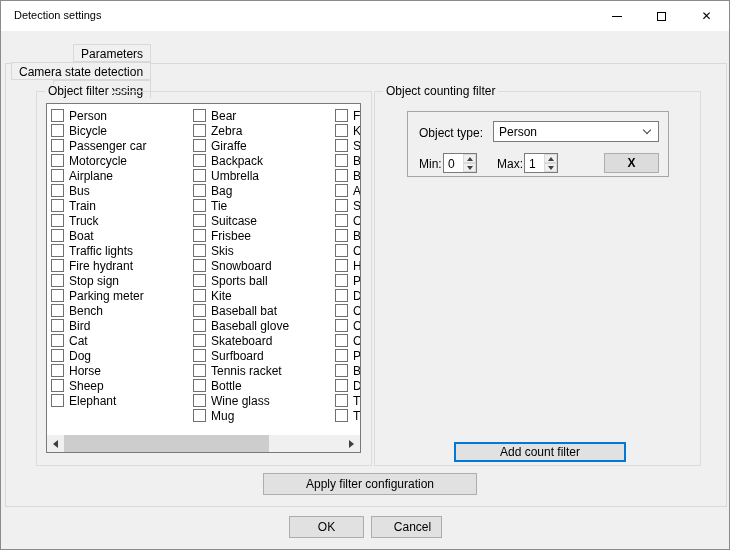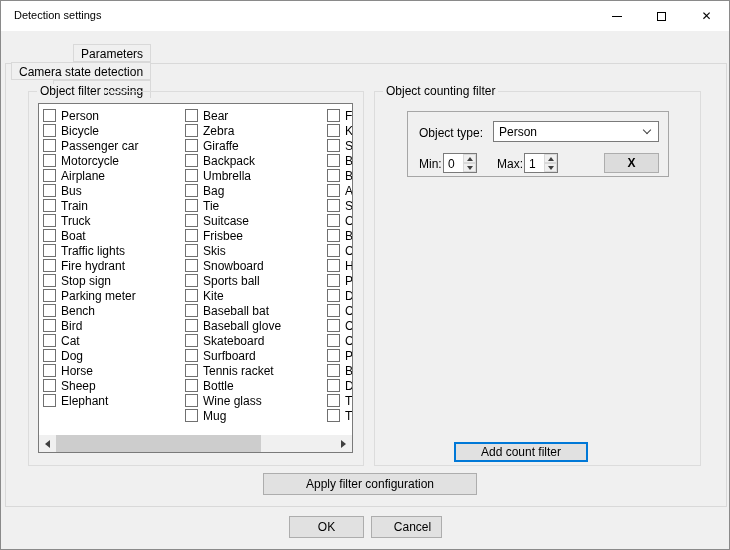--- a/index.html
+++ b/index.html
@@ -16,21 +16,21 @@
   .ic-close::before { content: "✕"; font-size: 12px; line-height: 1; }
 
   
   #tabs { position: absolute; left: 10px; top: 43px; height: 20px; display: flex; align-items: flex-end; z-index: 3; flex-direction: column; }
   .tab { height: 18px; padding: 2px 7px 0; border: 1px solid #d9d9d9; background: #f0f0f0; margin-right: -1px; white-space: nowrap; }
   .tab.active { height: 20px; padding-top: 3px; border-bottom: none; background: #f0f0f0; position: relative; z-index: 4; }
   #tabpage { position: absolute; left: 4px; top: 62px; width: 722px; height: 444px; border: 1px solid #d9d9d9; background: #f0f0f0; }
 
   
   .groupbox { position: absolute; border: 1px solid #dcdcdc; z-index: 5; }
-  #group-filter { left: 27px; top: 90px; width: 336px; height: 375px; padding-left: 24px; }
+  #group-filter { left: 35px; top: 90px; width: 336px; height: 375px; padding-left: 24px; }
   #group-count  { left: 373px; top: 90px; width: 327px; height: 375px; }
   .group-label { position: absolute; left: 8px; top: -8px; background: #f0f0f0; padding: 0 3px; line-height: 14px; white-space: nowrap; }
 
   
   #listbox { position: absolute; left: 9px; top: 11px; width: 315px; height: 350px; background: #fff; border: 1px solid #7a7a7a; overflow: hidden; }
   .cb-col { position: absolute; top: 4px; width: 142px; }
   #col1 { left: 4px; } #col2 { left: 146px; } #col3 { left: 288px; }
   .cb-row { height: 15px; display: flex; align-items: center; }
   .cb { width: 13px; height: 13px; border: 1px solid #707070; background: #fff; margin-right: 5px; flex: 0 0 auto; }
   .cb-label { white-space: nowrap; }
@@ -53,21 +53,21 @@
   .spin { position: absolute; width: 34px; height: 20px; border: 1px solid #7a7a7a; background: #fff; display: flex; }
   #min-spin { left: 35px; top: 41px; } #max-spin { left: 116px; top: 41px; }
   .spin-val { flex: 1; padding: 3px 0 0 4px; }
   .spin-btns { width: 13px; display: flex; flex-direction: column; }
   .spin-btn { flex: 1; background: #f0f0f0; border: 1px solid #d9d9d9; display: flex; align-items: center; justify-content: center; }
   .tri-up   { width: 0; height: 0; border-left: 3px solid transparent; border-right: 3px solid transparent; border-bottom: 4px solid #404040; }
   .tri-down { width: 0; height: 0; border-left: 3px solid transparent; border-right: 3px solid transparent; border-top: 4px solid #404040; }
 
   button { font-family: "Liberation Sans", sans-serif; font-size: 12px; color: #000; cursor: default; }
   #remove-btn { position: absolute; left: 196px; top: 41px; width: 55px; height: 20px; background: #dcdcdc; border: 1px solid #adadad; font-weight: bold; }
-  #add-btn { position: absolute; left: 79px; top: 350px; width: 134px; height: 20px; background: #e1e1e1; border: 2px solid #0078d7; }
+  #add-btn { position: absolute; left: 79px; top: 350px; width: 172px; height: 20px; background: #e1e1e1; border: 2px solid #0078d7; }
 
   
   #apply-btn  { position: absolute; left: 262px; top: 472px; width: 214px; height: 22px; background: #e1e1e1; border: 1px solid #adadad; z-index: 6; }
   #ok-btn     { position: absolute; left: 288px; top: 515px; width: 75px;  height: 22px; background: #e1e1e1; border: 1px solid #adadad; z-index: 6; }
   #cancel-btn { position: absolute; left: 370px; top: 515px; width: 71px;  height: 22px; background: #e1e1e1; border: 1px solid #adadad; z-index: 6; padding-left: 12px; }
 </style>
 </head>
 <body>
 
 <div id="titlebar">

